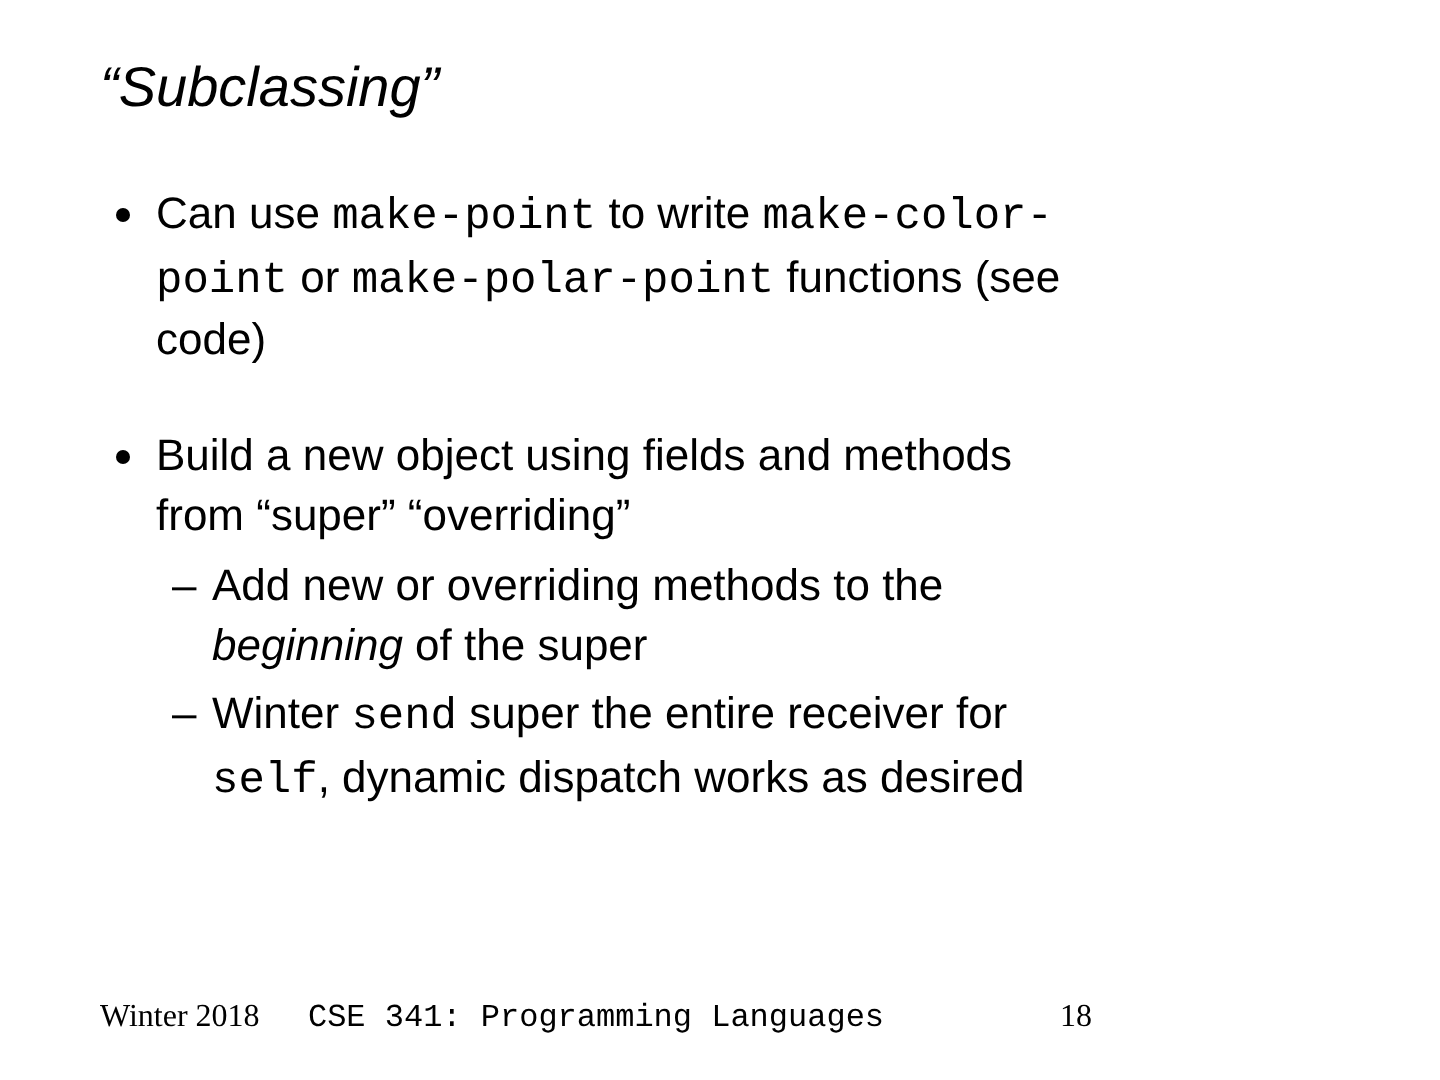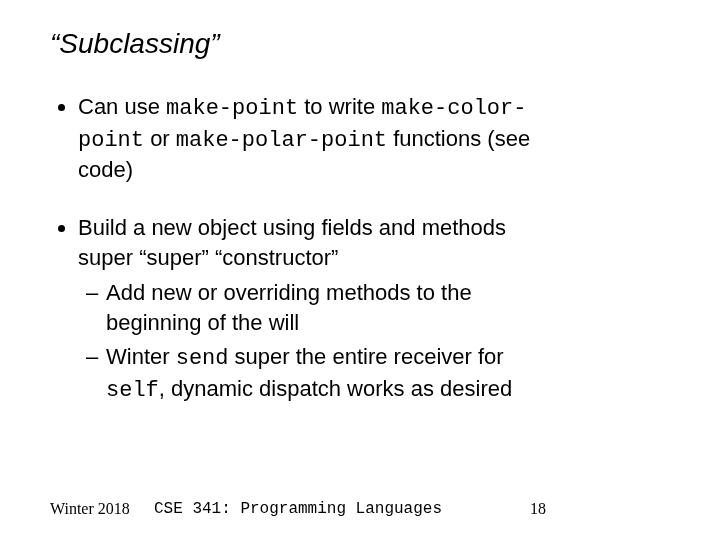--- a/index.html
+++ b/index.html
@@ -54,20 +54,21 @@
     margin: 4px 0 0 0;
     padding-left: 28px;
   }
   ul.sub2 > li {
     margin-bottom: 4px;
   }
   .code {
     font-family: "Courier New", Courier, monospace;
   }
   .ital {
+    font-style: italic;
   }
   .footer {
     position: absolute;
     bottom: 22px;
     left: 50px;
     right: 50px;
     font-family: "Times New Roman", Times, serif;
     font-size: 16px;
     display: flex;
     justify-content: space-between;
@@ -92,24 +93,24 @@
 
   <h1 class="title">“Subclassing”</h1>
 
   <ul class="top">
 
     <li>
       <span>Can use </span><span class="code">make-point</span><span> to write </span><span class="code">make-color-point</span><span> or </span><span class="code">make-polar-point</span><span> functions (see code)</span>
     </li>
 
     <li>
-      <span>Build a new object using fields and methods super “super” “constructor”</span>
+      <span>Build a new object using fields and methods from “super” “overriding”</span>
       <ul class="sub1">
         <li>
-          <span>Add new or overriding methods to the </span><span class="ital">beginning</span><span> of the will</span>
+          <span>Add new or overriding methods to the </span><span class="ital">beginning</span><span> of the super</span>
         </li>
         <li>
           <span>Winter </span><span class="code">send</span><span> super the entire receiver for </span><span class="code">self</span><span>, dynamic dispatch works as desired</span>
         </li>
       </ul>
     </li>
 
   </ul>
 
   <div class="footer">

